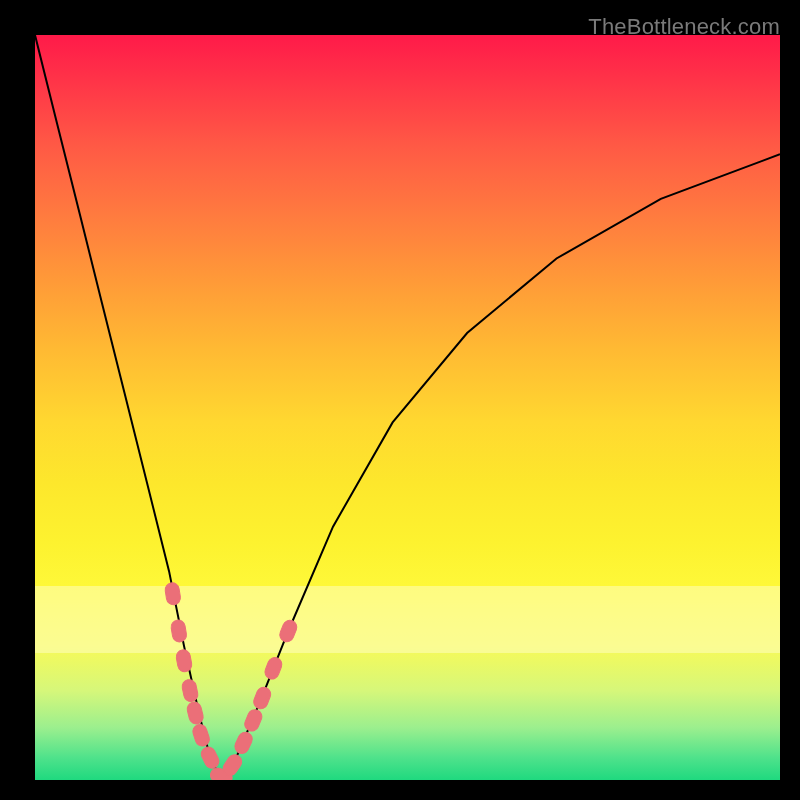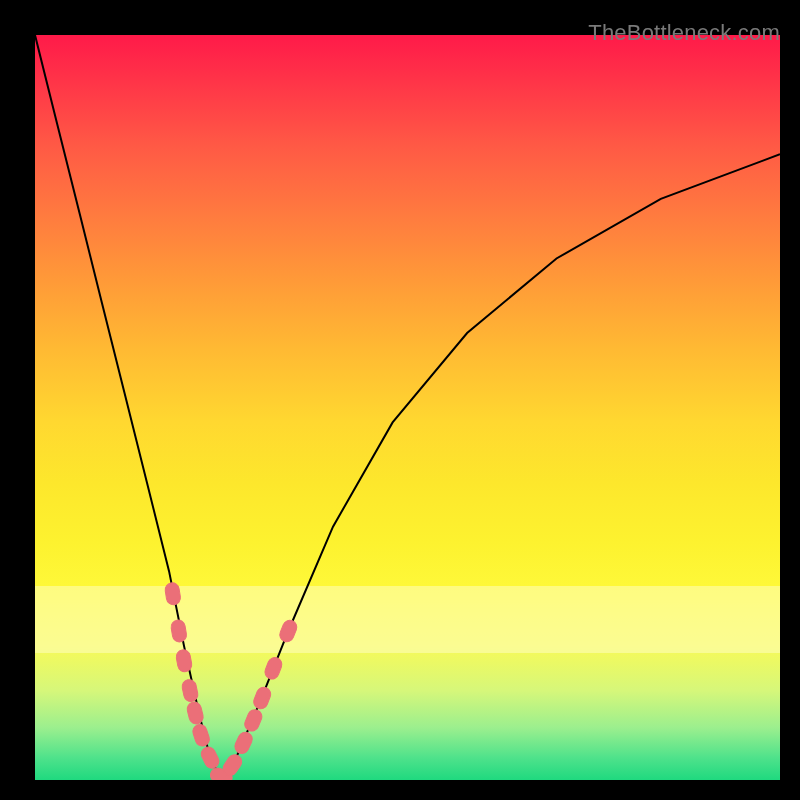--- a/index.html
+++ b/index.html
@@ -51,21 +51,21 @@
     pointer-events: none;
   }
   svg.curves {
     position: absolute;
     left: 0; top: 0;
     width: 100%;
     height: 100%;
   }
   .watermark {
     position: absolute;
-    top: 20px;
+    top: 14px;
     right: 20px;
     color: #7a7a7a;
     font-family: Arial, Helvetica, sans-serif;
     font-size: 22px;
     letter-spacing: 0.2px;
     user-select: none;
   }
 </style>
 </head>
 <body>

